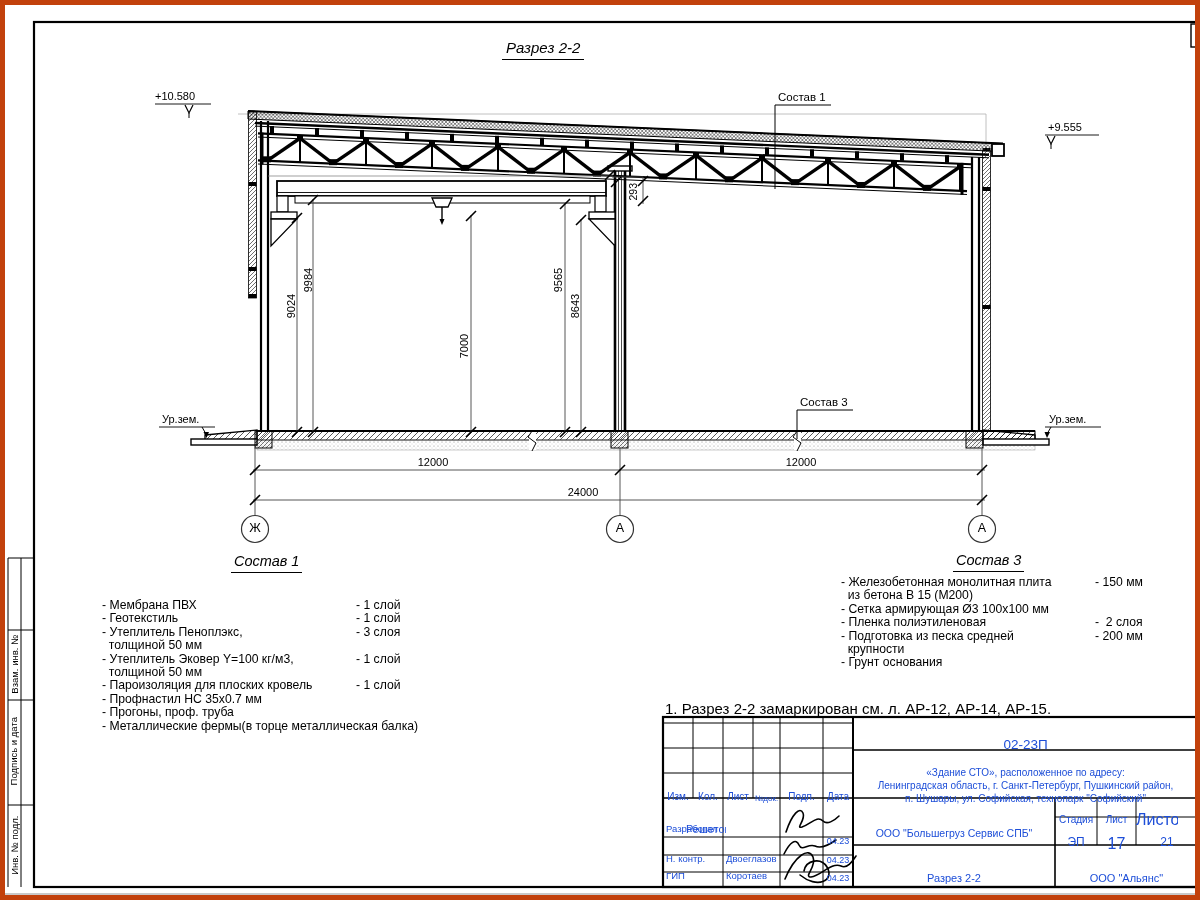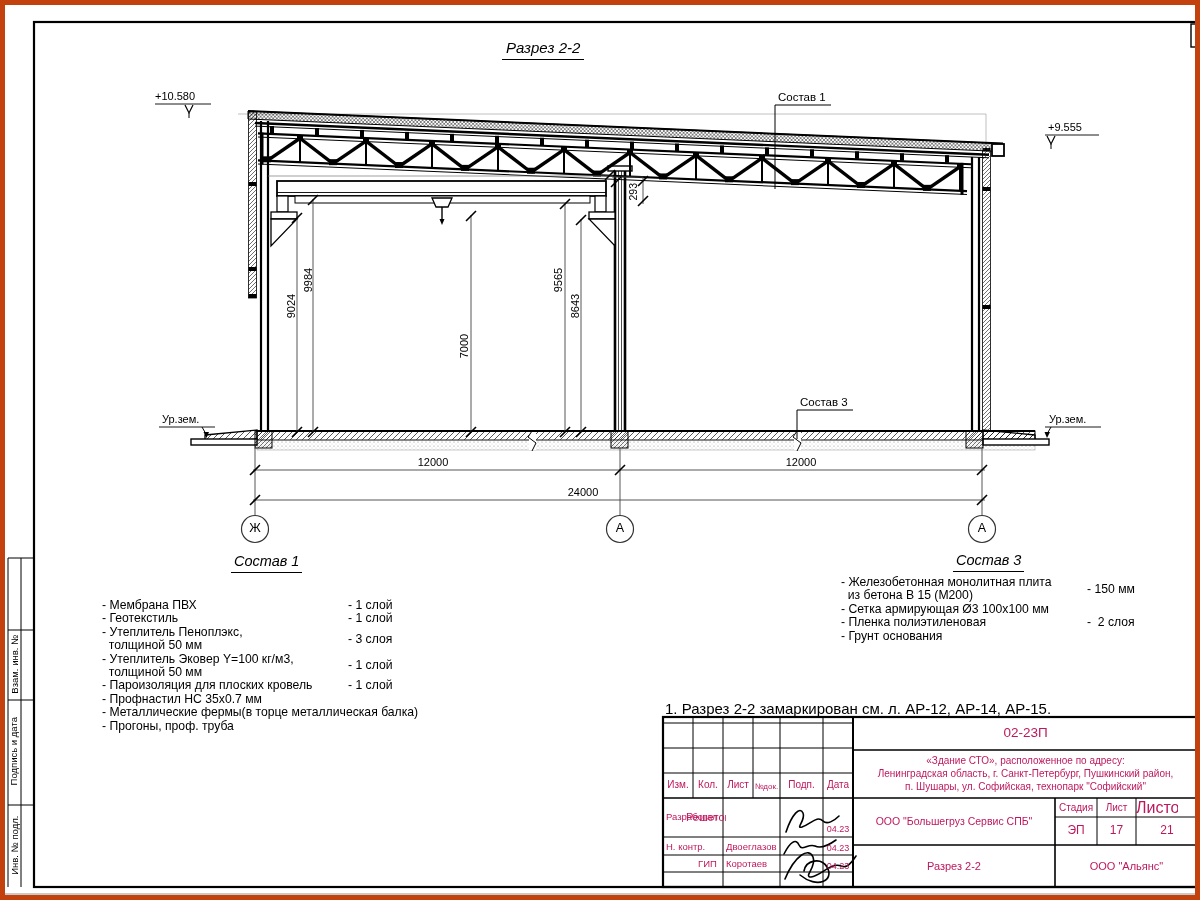--- a/index.html
+++ b/index.html
@@ -5,24 +5,24 @@
   html,body{margin:0;padding:0;background:#e8e8e8;}
   #sheet{position:relative;width:1200px;height:900px;background:#fff;overflow:hidden;
          font-family:"Liberation Sans",sans-serif;border:5px solid #c2410c;box-sizing:border-box;}
   #dwg{position:absolute;left:0;top:0;}
   .t{position:absolute;color:#000;white-space:pre;font-family:"Liberation Sans",sans-serif;line-height:1.1;}
   .tc{text-align:center;}
   .rot{transform:rotate(-90deg);}
   .it{font-style:italic;}
   .hd{font-style:italic;font-size:14.5px;border-bottom:1.2px solid #000;padding:0 3px 2px 3px;}
   .list{position:absolute;font-size:12.2px;line-height:13.4px;color:#000;}
-  .li{display:flex;align-items:center;}
+  .li{display:flex;align-items:flex-start;gap:8px;}
   .nm{width:246px;white-space:pre-line;}
   .qt{white-space:pre;}
-  .cell{position:absolute;overflow:hidden;color:#be185d;}
+  .cell{position:absolute;overflow:hidden;color:#1d4ed8;margin-top:12px;}
 </style>
 </head>
 <body>
 
 <div id="sheet">
 
 <svg id="dwg" width="1200" height="900" viewBox="0 0 1200 900">
   <defs>
     <pattern id="pHatch" width="6" height="6" patternUnits="userSpaceOnUse">
       <path d="M0,6 L6,0" stroke="#111" stroke-width="0.7"></path>
@@ -344,42 +344,47 @@
       </div>
   <div class="li">
         <span class="nm">- Пароизоляция для плоских кровель</span>
         <span class="qt">- 1 слой</span>
       </div>
   <div class="li">
         <span class="nm">- Профнастил НС 35х0.7 мм</span>
         <span class="qt"></span>
       </div>
   <div class="li">
-        <span class="nm" style="width:330px">- Металлические фермы(в торце металлическая балка)</span>
-      </div>
-  <div class="li">
         <span class="nm">- Прогоны, проф. труба</span>
         <span class="qt"></span>
+      </div>
+  <div class="li">
+        <span class="nm" style="width:330px">- Металлические фермы(в торце металлическая балка)</span>
       </div>
 </div>
 
 <div class="t hd" style="left:948px;top:548px;">Состав 3</div>
 <div class="list" style="left:836px;top:571px;width:340px;">
   <div class="li">
         <span class="nm">- Железобетонная  монолитная плита
 &nbsp;&nbsp;из бетона В 15 (М200)</span>
         <span class="qt">- 150 мм</span>
       </div>
   <div class="li">
         <span class="nm">- Сетка армирующая Ø3 100х100 мм</span>
         <span class="qt"></span>
       </div>
   <div class="li">
         <span class="nm">- Пленка полиэтиленовая</span>
         <span class="qt">-  2 слоя</span>
+      </div>
+  <div class="li">
+        <span class="nm">- Подготовка из песка средней
+&nbsp;&nbsp;крупности</span>
+        <span class="qt">- 200 мм</span>
       </div>
   <div class="li">
         <span class="nm">- Грунт основания</span>
         <span class="qt"></span>
       </div>
 </div>
 
 <div class="t" style="left:660px;top:696px;font-size:15px;">1. Разрез 2-2 замаркирован см. л. АР-12, АР-14, АР-15.</div>
 
 <div class="cell tc" style="left:658px;top:774px;width:30px;font-size:10px;">Изм.</div>
@@ -388,35 +393,35 @@
 <div class="cell tc" style="left:748px;top:777px;width:27px;font-size:8px;">№док.</div>
 <div class="cell tc" style="left:775px;top:774px;width:43px;font-size:10px;">Подп.</div>
 <div class="cell tc" style="left:818px;top:774px;width:30px;font-size:10px;">Дата</div>
 
 <div class="cell" style="left:661px;top:806px;width:56px;font-size:9.5px;">Разработал</div>
 <div class="cell" style="left:681px;top:806px;width:40px;font-size:11px;">Решетова</div>
 <div class="cell tc" style="left:818px;top:819px;width:30px;font-size:9px;">04.23</div>
 <div class="cell" style="left:661px;top:836px;width:56px;font-size:9.5px;">Н. контр.</div>
 <div class="cell" style="left:721px;top:836px;width:53px;font-size:9.5px;">Двоеглазов</div>
 <div class="cell tc" style="left:818px;top:838px;width:30px;font-size:9px;">04.23</div>
-<div class="cell" style="left:661px;top:853px;width:56px;font-size:9.5px;padding-left:32px;">ГИП</div>
+<div class="cell" style="left:661px;top:853px;width:56px;font-size:9.5px;">ГИП</div>
 <div class="cell" style="left:721px;top:853px;width:53px;font-size:9.5px;">Коротаев</div>
 <div class="cell tc" style="left:818px;top:856px;width:30px;font-size:9px;">04.23</div>
 
 <div class="cell tc" style="left:848px;top:720px;width:345px;font-size:13.5px;">02-23П</div>
 <div class="cell tc" style="left:852px;top:750px;width:337px;font-size:10px;line-height:12.8px;white-space:pre-line;">«Здание СТО», расположенное по адресу:
 Ленинградская область, г. Санкт-Петербург, Пушкинский район,
 п. Шушары, ул. Софийская, технопарк "Софийский"</div>
 <div class="cell tc" style="left:848px;top:810px;width:202px;font-size:10.5px;">ООО "Большегруз Сервис СПБ"</div>
 <div class="cell tc" style="left:848px;top:855px;width:202px;font-size:11px;">Разрез 2-2</div>
 <div class="cell tc" style="left:1050px;top:855px;width:143px;font-size:11px;">ООО "Альянс"</div>
 <div class="cell tc" style="left:1050px;top:797px;width:42px;font-size:10px;">Стадия</div>
 <div class="cell tc" style="left:1092px;top:797px;width:39px;font-size:10px;">Лист</div>
 <div class="cell tc" style="left:1131px;top:794px;width:42px;font-size:16px;">Листов</div>
 <div class="cell tc" style="left:1050px;top:818px;width:42px;font-size:12px;">ЭП</div>
-<div class="cell tc" style="left:1092px;top:818px;width:39px;font-size:12px;">17</div>
+<div class="cell tc" style="left:1092px;top:818px;width:39px;font-size:16px;">17</div>
 <div class="cell tc" style="left:1131px;top:818px;width:62px;font-size:12px;">21</div>
 
 <div class="t tc rot" style="left:-25.5px;top:653.5px;width:70px;font-size:9.5px;">Взам. инв. №</div>
 <div class="t tc rot" style="left:-43px;top:741px;width:105px;font-size:9.5px;">Подпись и дата</div>
 <div class="t tc rot" style="left:-31.5px;top:834.5px;width:82px;font-size:9.5px;">Инв. № подл.</div>
 
 </div>
 
 </body></html>

